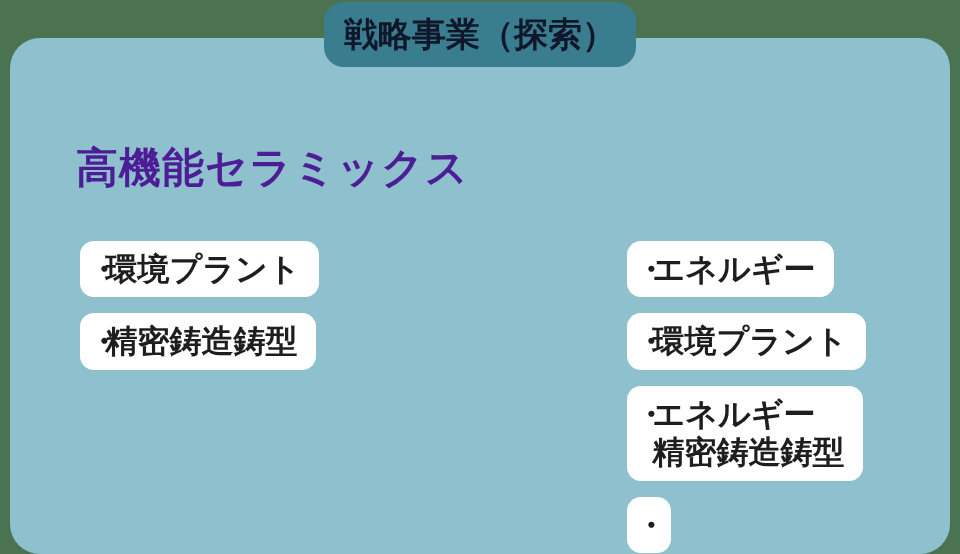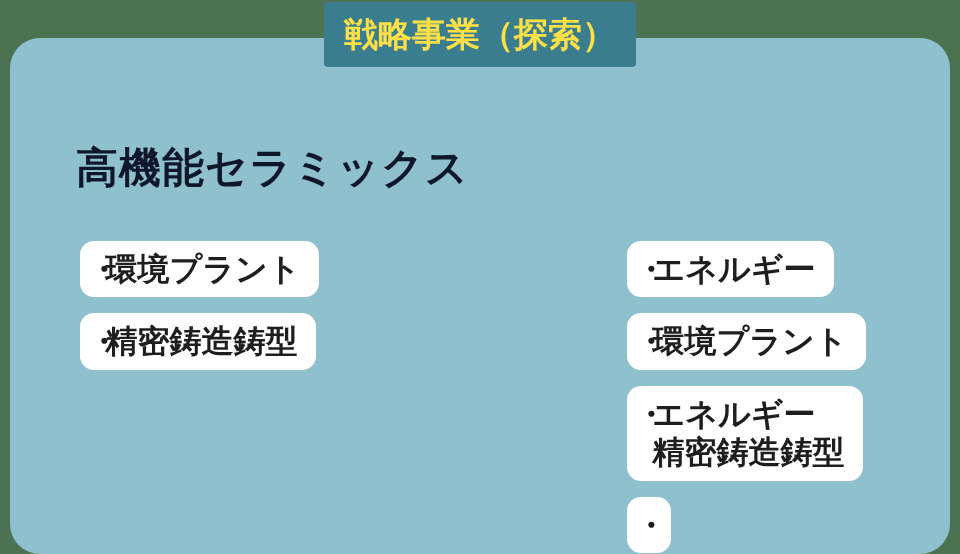--- a/index.html
+++ b/index.html
@@ -14,35 +14,35 @@
     position: absolute;
     left: 10px; top: 38px; right: 10px; bottom: 0;
     background: #8ec0cd;
     border-radius: 30px;
   }
   .badge {
     position: absolute;
     top: 2px; left: 50%;
     transform: translateX(-50%);
     background: #3a7d8e;
-    color: #fde047;
+    color: #0f172a;
     font-size: 34px;
     font-weight: 700;
     line-height: 1.1;
     padding: 14px 20px;
-    border-radius: 4px;
+    border-radius: 20px;
     white-space: nowrap;
     z-index: 2;
   }
   .title {
     position: absolute;
     left: 66px; top: 102px;
     font-size: 42px;
     font-weight: 700;
-    color: #0f172a;
+    color: #4c1d95;
     letter-spacing: 1px;
   }
   .col {
     position: absolute;
     top: 203px;
     display: flex;
     flex-direction: column;
     align-items: flex-start;
     gap: 16px;
   }

